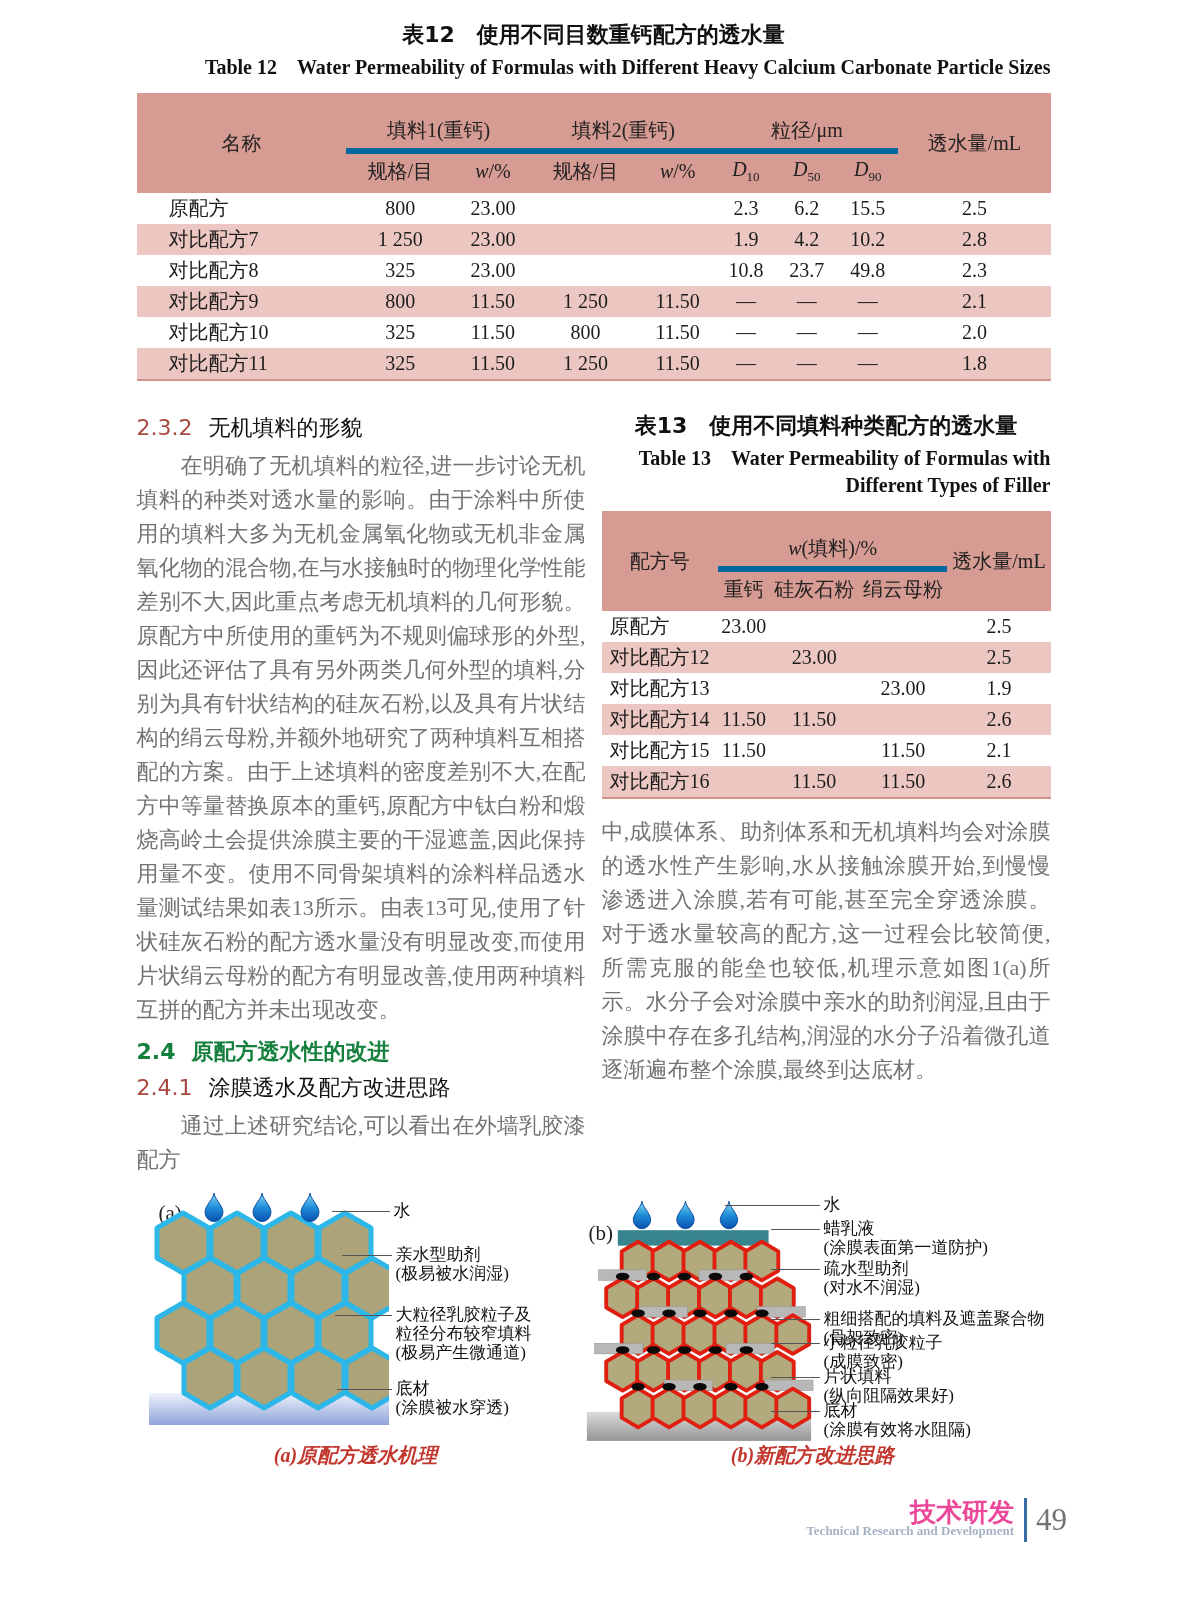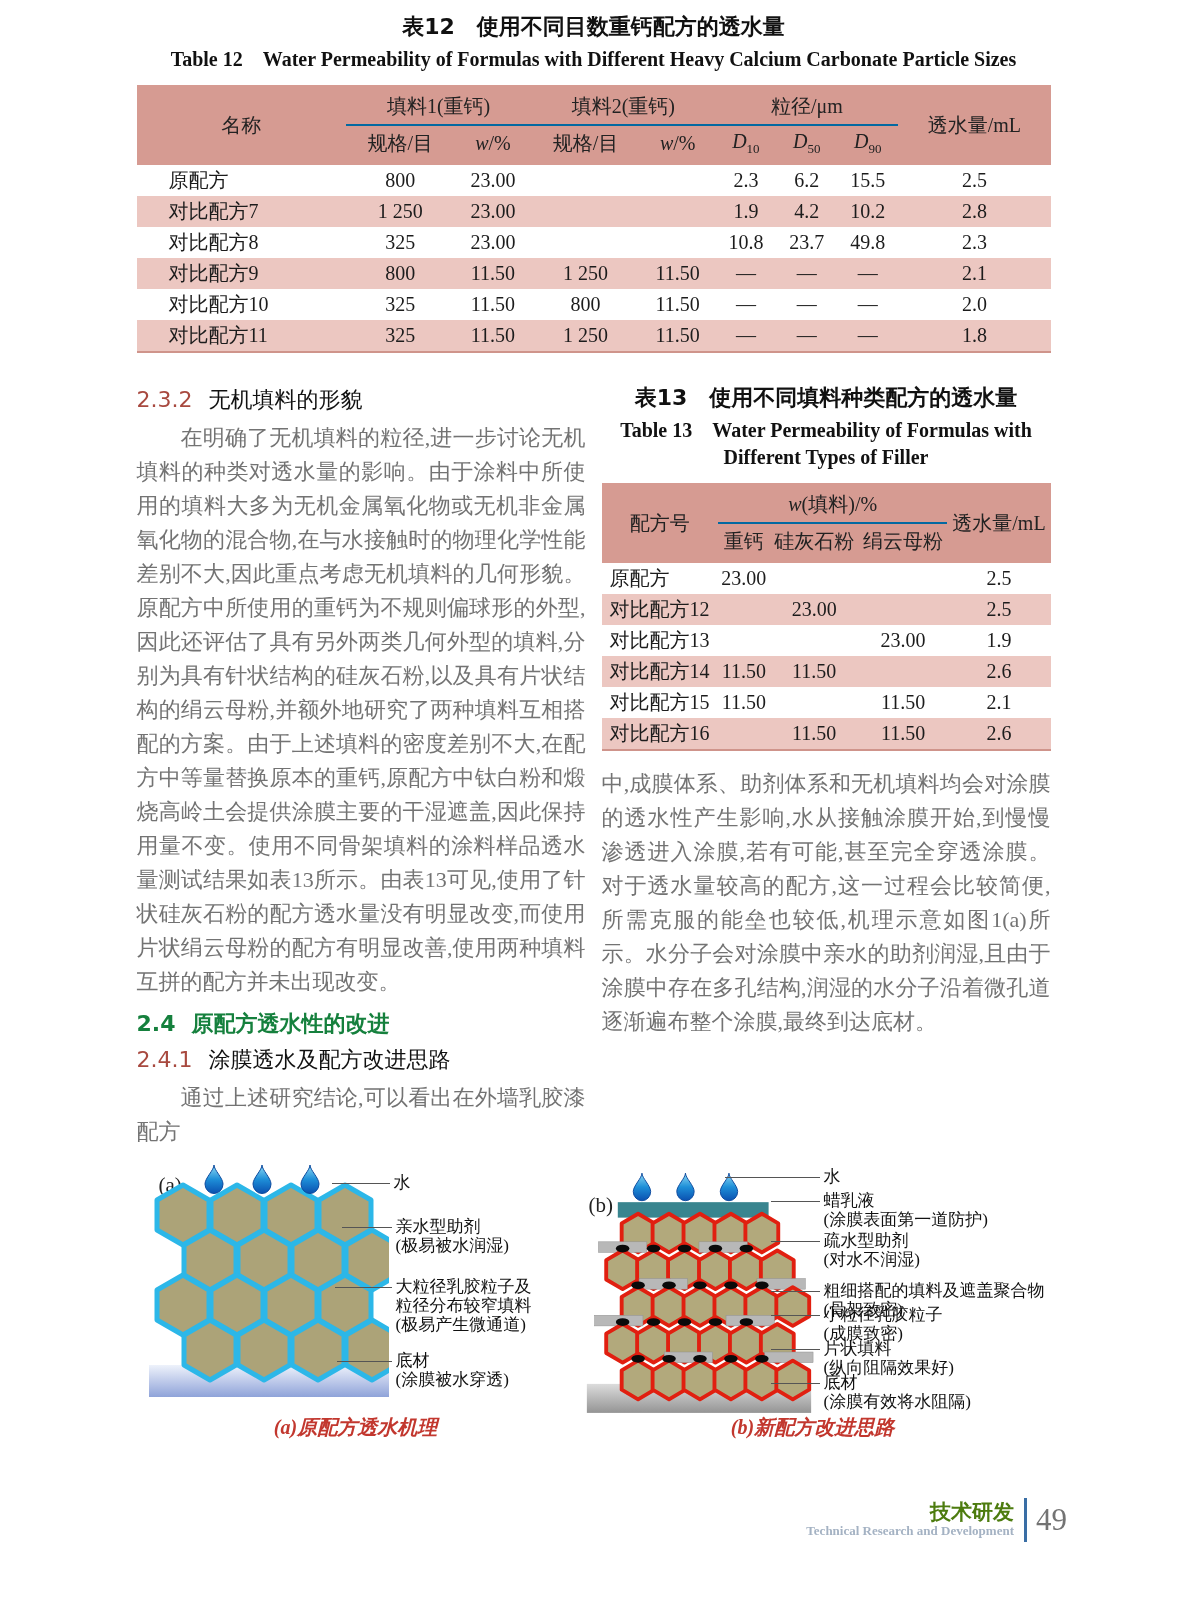--- a/index.html
+++ b/index.html
@@ -9,31 +9,31 @@
     font-family:"Liberation Serif","DejaVu Serif",serif; color:#1c1c1c;
   }
   .content { width:914px; margin:0 auto; position:relative; }
 
   
   .running { margin-top:74px; text-align:right; font-family:"DejaVu Sans",sans-serif;
     font-size:20px; color:#8d959c; letter-spacing:1px;
     border-bottom:2px solid #e4e4e4; padding-bottom:14px; }
 
   
-  .ttl-cn { margin-top:12px; text-align:center; font-family:"DejaVu Sans",sans-serif;
+  .ttl-cn { margin-top:20px; text-align:center; font-family:"DejaVu Sans",sans-serif;
     font-weight:bold; font-size:22px; color:#111; }
-  .ttl-en { margin-top:4px; text-align:center; font-family:"Liberation Serif",serif;
+  .ttl-en { margin-top:4px; text-align:right; font-family:"Liberation Serif",serif;
     font-weight:bold; font-size:20px; color:#111; line-height:27px; }
 
   
   table.dtable { border-collapse:collapse; width:100%; margin-top:12px;
     font-size:20px; border-bottom:2px solid #cf948b; }
   table.dtable thead th { background:#d69b92; font-weight:normal; padding:4px 2px; color:#222; }
   table.dtable thead tr.sub th { padding-bottom:8px; }
-  table.dtable th.grp { border-bottom:2px solid #0369a1; padding-top:8px; }
+  table.dtable th.grp { border-bottom:6px solid #0369a1; padding-top:24px; }
   table.dtable td { text-align:center; height:30px; padding:2px 2px; }
   table.dtable tbody tr:nth-child(even) { background:#ecc7c1; }
   table.dtable td.nm { text-align:left; padding-left:32px; }
   table.dtable i { font-style:italic; font-family:"Liberation Serif",serif; }
   table.dtable sub { font-size:13px; }
   #t13 td.nm { padding-left:8px; }
 
   
   .twocol { display:flex; gap:16px; margin-top:26px; }
   .col { flex:1; min-width:0; }
@@ -57,22 +57,22 @@
   .fl .lead { border-top:1.6px solid #555; margin-top:10px; flex:none; }
   .fl .txt { font-size:17px; line-height:19px; color:#111; margin-left:4px; }
   .fl .txt .main, .fl .txt .par { display:block; }
   .flw { width:160px; }
   .figcap { position:absolute; bottom:6px; width:100%; text-align:center;
     color:#c2372e; font-size:20px; font-style:italic; font-weight:bold; }
 
   
   .footer { position:absolute; right:120px; top:1498px; display:flex; align-items:center; }
   .footer-text { text-align:right; }
-  .footer-cn { font-family:"DejaVu Sans",sans-serif; font-weight:bold; font-size:21px;
-    color:#4d7c0f; line-height:22px; }
+  .footer-cn { font-family:"DejaVu Sans",sans-serif; font-weight:bold; font-size:26px;
+    color:#ec4899; line-height:22px; }
   .footer-en { font-family:"Liberation Serif",serif; font-weight:bold; font-size:13px;
     color:#a4b2c3; line-height:16px; }
   .footer-bar { width:3px; height:44px; background:#3a6ea5; margin:0 9px 0 10px; }
   .footer-page { font-family:"Liberation Serif",serif; font-size:31px; color:#737373; }
 </style>
 </head>
 <body>
 
 <div class="content">
 

